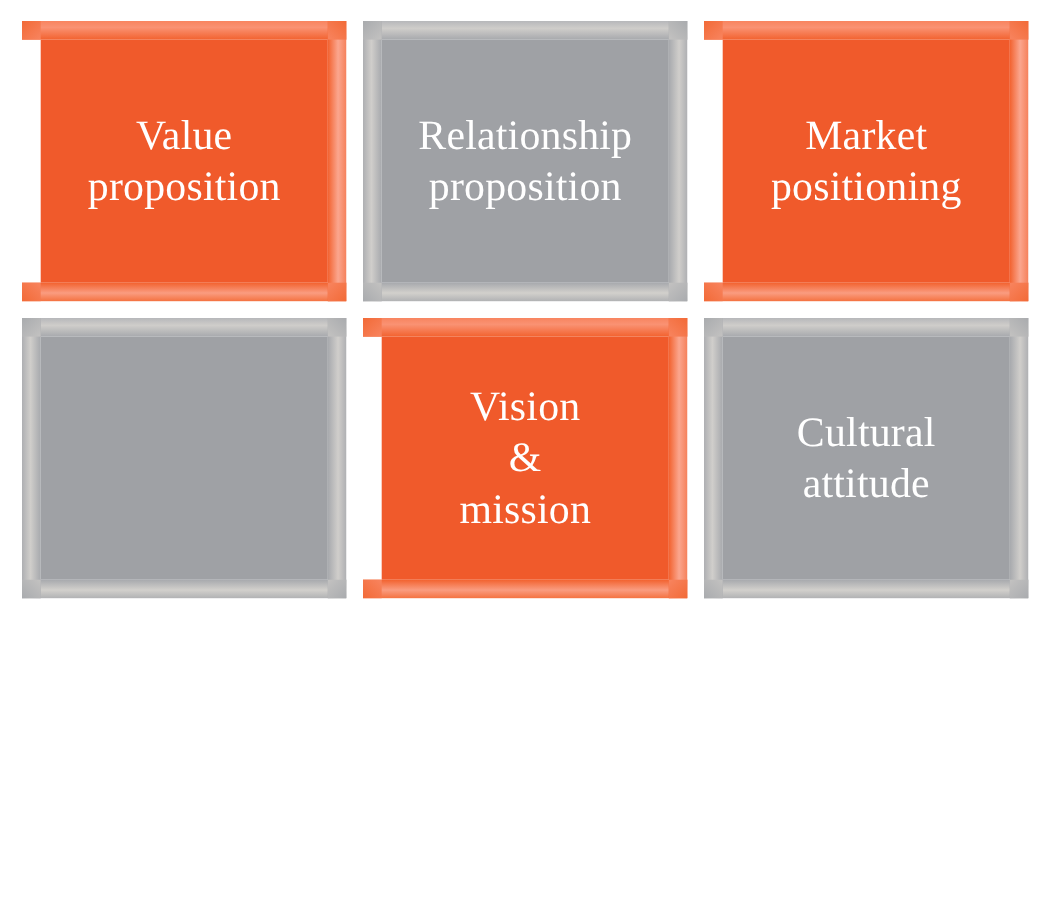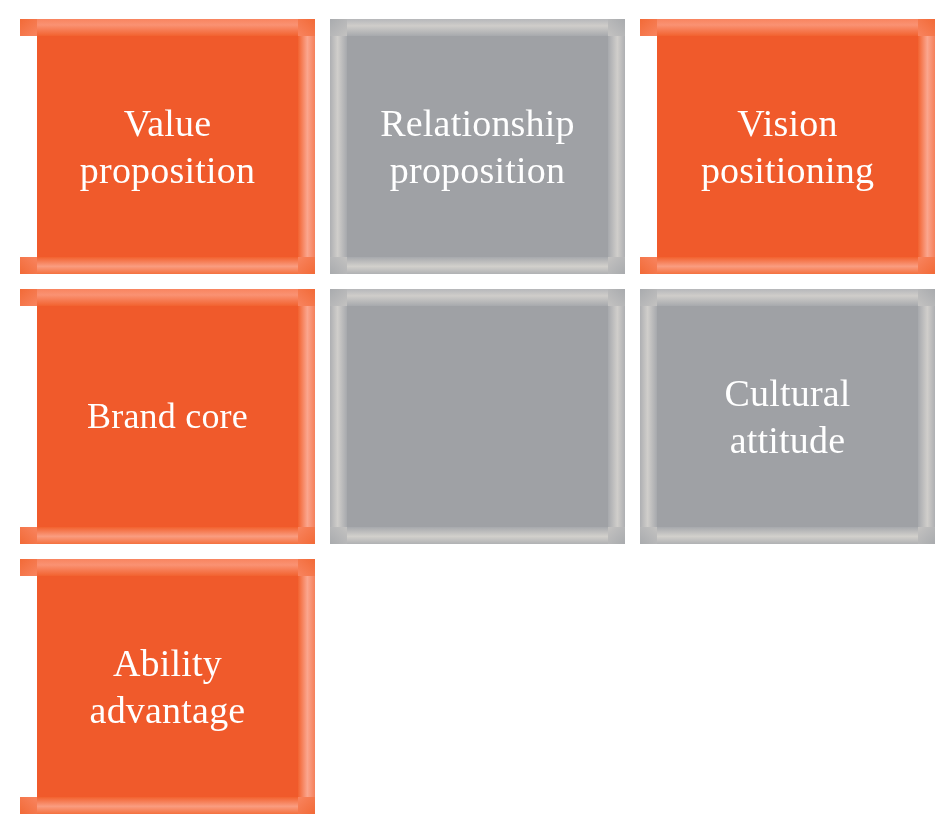--- a/index.html
+++ b/index.html
@@ -167,80 +167,67 @@
       <div class="bev top"></div>
       <div class="bev bottom"></div>
       <div class="bev left"></div>
       <div class="bev right"></div>
       <div class="miter tl"></div>
       <div class="miter tr"></div>
       <div class="miter bl"></div>
       <div class="miter br"></div>
       <div class="inner"></div>
     </div>
+    <div class="label">Market
+positioning</div>
+  </div>
+
+
+
+  <div class="tile gray">
+    <div class="frame">
+      <div class="bev top"></div>
+      <div class="bev bottom"></div>
+      <div class="bev left"></div>
+      <div class="bev right"></div>
+      <div class="miter tl"></div>
+      <div class="miter tr"></div>
+      <div class="miter bl"></div>
+      <div class="miter br"></div>
+      <div class="inner"></div>
+    </div>
+  </div>
+
+  <div class="tile orange">
+    <div class="frame">
+      <div class="bev top"></div>
+      <div class="bev bottom"></div>
+      <div class="bev left"></div>
+      <div class="bev right"></div>
+      <div class="miter tl"></div>
+      <div class="miter tr"></div>
+      <div class="miter bl"></div>
+      <div class="miter br"></div>
+      <div class="inner"></div>
+    </div>
     <div class="label">Vision
-positioning</div>
-  </div>
-
-
-  <div class="tile orange center">
-    <div class="frame">
-      <div class="bev top"></div>
-      <div class="bev bottom"></div>
-      <div class="bev left"></div>
-      <div class="bev right"></div>
-      <div class="miter tl"></div>
-      <div class="miter tr"></div>
-      <div class="miter bl"></div>
-      <div class="miter br"></div>
-      <div class="inner"></div>
-    </div>
-    <div class="label">Brand core</div>
-  </div>
-
-  <div class="tile gray">
-    <div class="frame">
-      <div class="bev top"></div>
-      <div class="bev bottom"></div>
-      <div class="bev left"></div>
-      <div class="bev right"></div>
-      <div class="miter tl"></div>
-      <div class="miter tr"></div>
-      <div class="miter bl"></div>
-      <div class="miter br"></div>
-      <div class="inner"></div>
-    </div>
-  </div>
-
+&amp;
+mission</div>
+  </div>
 
   <div class="tile gray">
     <div class="frame">
       <div class="bev top"></div>
       <div class="bev bottom"></div>
       <div class="bev left"></div>
       <div class="bev right"></div>
       <div class="miter tl"></div>
       <div class="miter tr"></div>
       <div class="miter bl"></div>
       <div class="miter br"></div>
       <div class="inner"></div>
     </div>
     <div class="label">Cultural
 attitude</div>
   </div>
 
-  <div class="tile orange">
-    <div class="frame">
-      <div class="bev top"></div>
-      <div class="bev bottom"></div>
-      <div class="bev left"></div>
-      <div class="bev right"></div>
-      <div class="miter tl"></div>
-      <div class="miter tr"></div>
-      <div class="miter bl"></div>
-      <div class="miter br"></div>
-      <div class="inner"></div>
-    </div>
-    <div class="label">Ability
-advantage</div>
-  </div>
 
 </div>
 
 </body></html>

